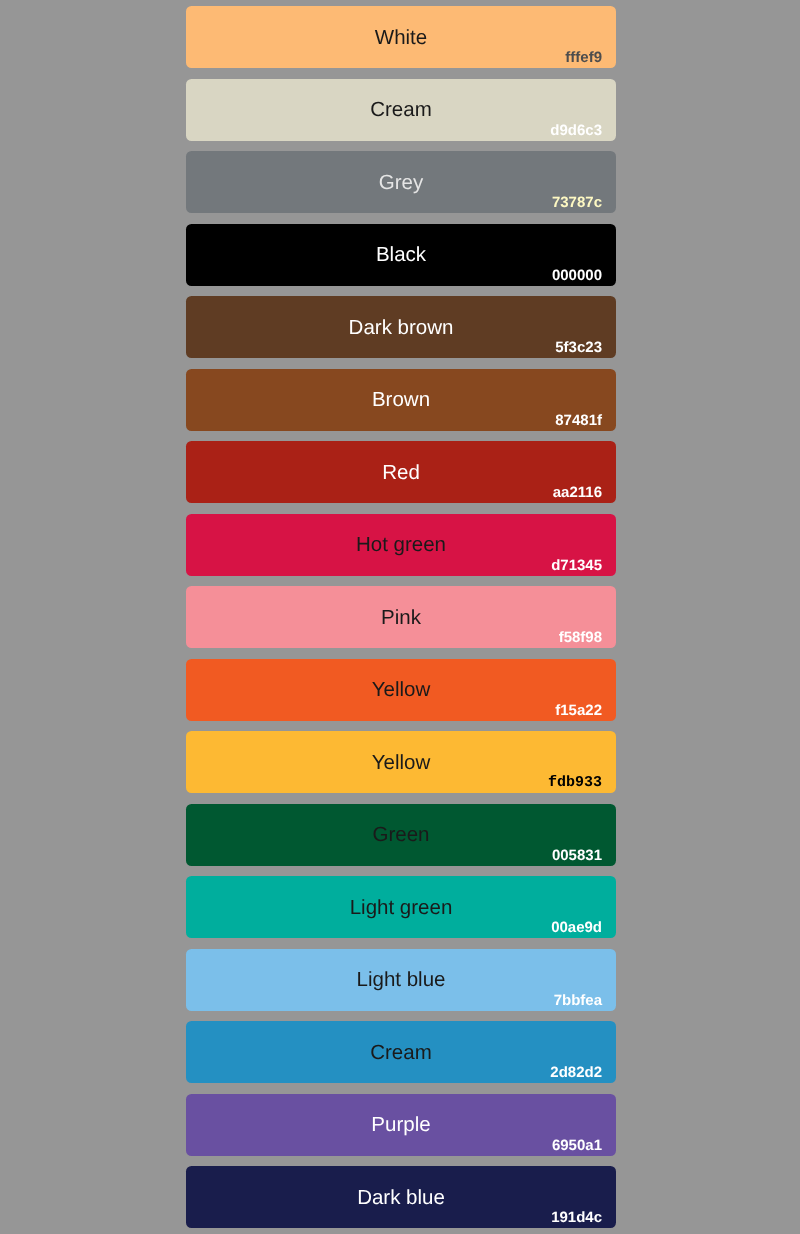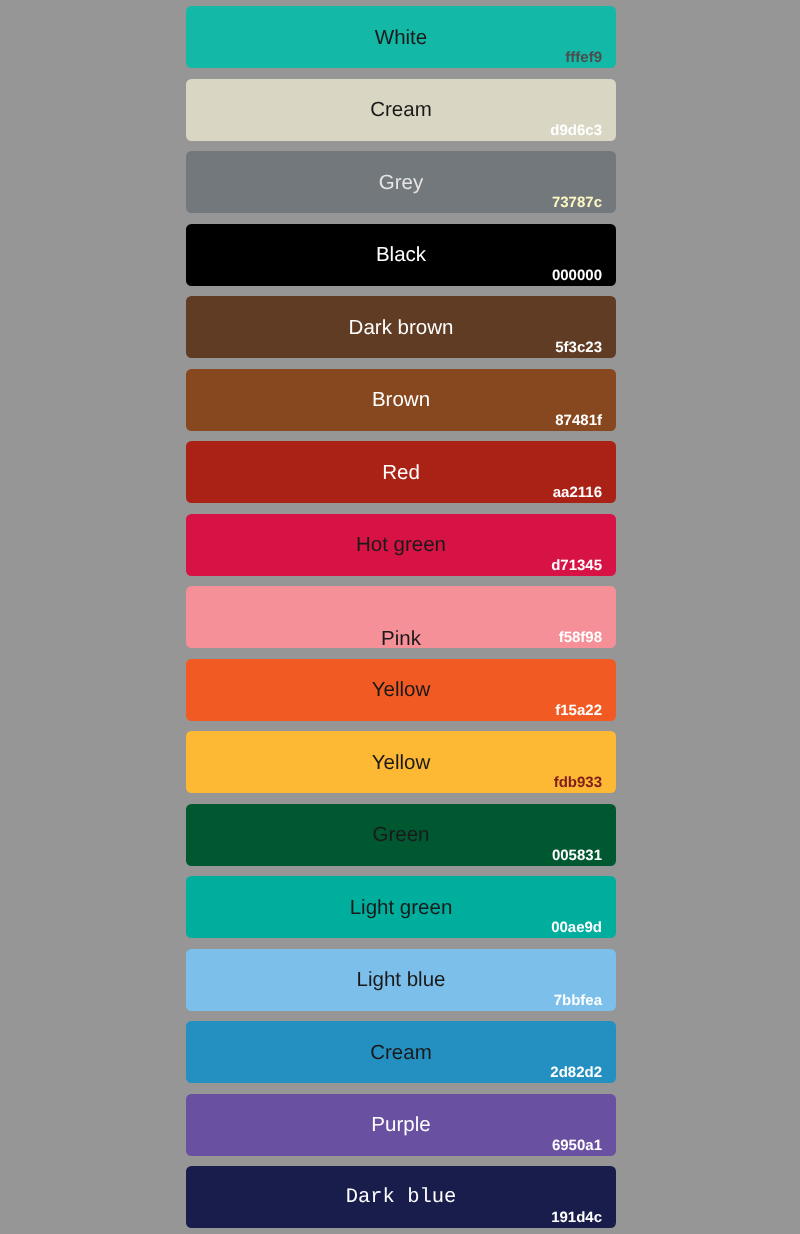--- a/index.html
+++ b/index.html
@@ -45,21 +45,21 @@
     font-weight: bold;
     line-height: 1;
     letter-spacing: 0;
     white-space: nowrap;
   }
 </style>
 </head>
 <body style="background-color: rgb(150, 150, 150);">
 
 <div id="palette">
-  <div class="swatch" style="background-color: #14b8a6;">
+  <div class="swatch" style="background-color: #fdba74;">
     <span class="swatch-name" style="color: rgb(26, 26, 26);">White</span>
     <span class="swatch-hex" style="color: rgb(77, 77, 77);">fffef9</span>
   </div>
   <div class="swatch" style="background-color: rgb(217, 214, 195);">
     <span class="swatch-name" style="color: rgb(26, 26, 26);">Cream</span>
     <span class="swatch-hex" style="color: rgb(255, 255, 255);">d9d6c3</span>
   </div>
   <div class="swatch" style="background-color: rgb(115, 120, 124);">
     <span class="swatch-name" style="color: #e5e5e5;">Grey</span>
     <span class="swatch-hex" style="color: #fef9c3;">73787c</span>
@@ -78,30 +78,30 @@
   </div>
   <div class="swatch" style="background-color: rgb(170, 33, 22);">
     <span class="swatch-name" style="color: rgb(255, 255, 255);">Red</span>
     <span class="swatch-hex" style="color: rgb(255, 255, 255);">aa2116</span>
   </div>
   <div class="swatch" style="background-color: rgb(215, 19, 69);">
     <span class="swatch-name" style="color: rgb(26, 26, 26);">Hot green</span>
     <span class="swatch-hex" style="color: rgb(255, 255, 255);">d71345</span>
   </div>
   <div class="swatch" style="background-color: rgb(245, 143, 152);">
-    <span class="swatch-name" style="color: rgb(26, 26, 26); margin-top: 21px;">Pink</span>
+    <span class="swatch-name" style="color: rgb(26, 26, 26);">Pink</span>
     <span class="swatch-hex" style="color: rgb(255, 255, 255);">f58f98</span>
   </div>
   <div class="swatch" style="background-color: rgb(241, 90, 34);">
     <span class="swatch-name" style="color: rgb(26, 26, 26);">Yellow</span>
     <span class="swatch-hex" style="color: rgb(255, 255, 255);">f15a22</span>
   </div>
   <div class="swatch" style="background-color: rgb(253, 185, 51);">
     <span class="swatch-name" style="color: rgb(26, 26, 26);">Yellow</span>
-    <span class="swatch-hex" style="color: #7f1d1d;">fdb933</span>
+    <span class="swatch-hex" style="color: #000000; font-family: Liberation Mono, monospace;">fdb933</span>
   </div>
   <div class="swatch" style="background-color: rgb(0, 88, 49);">
     <span class="swatch-name" style="color: rgb(26, 26, 26);">Green</span>
     <span class="swatch-hex" style="color: rgb(255, 255, 255);">005831</span>
   </div>
   <div class="swatch" style="background-color: rgb(0, 174, 157);">
     <span class="swatch-name" style="color: rgb(26, 26, 26);">Light green</span>
     <span class="swatch-hex" style="color: rgb(255, 255, 255);">00ae9d</span>
   </div>
   <div class="swatch" style="background-color: rgb(123, 191, 234);">
@@ -110,16 +110,16 @@
   </div>
   <div class="swatch" style="background-color: rgb(36, 144, 194);">
     <span class="swatch-name" style="color: rgb(26, 26, 26);">Cream</span>
     <span class="swatch-hex" style="color: rgb(255, 255, 255);">2d82d2</span>
   </div>
   <div class="swatch" style="background-color: rgb(105, 80, 161);">
     <span class="swatch-name" style="color: #ffffff;">Purple</span>
     <span class="swatch-hex" style="color: rgb(255, 255, 255);">6950a1</span>
   </div>
   <div class="swatch" style="background-color: rgb(25, 29, 76);">
-    <span class="swatch-name" style="color: rgb(255, 255, 255); font-family: Liberation Mono, monospace;">Dark blue</span>
+    <span class="swatch-name" style="color: rgb(255, 255, 255);">Dark blue</span>
     <span class="swatch-hex" style="color: rgb(255, 255, 255);">191d4c</span>
   </div>
 </div>
 
 </body></html>

